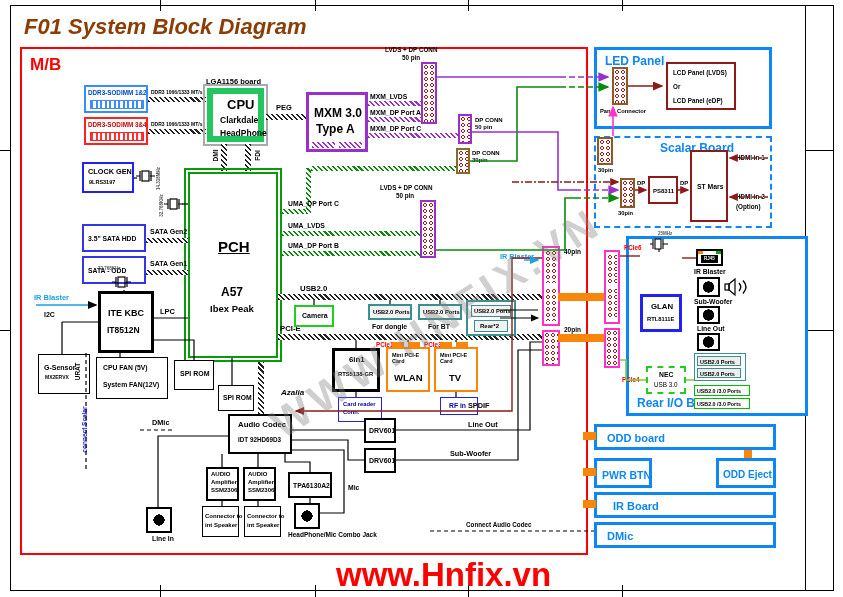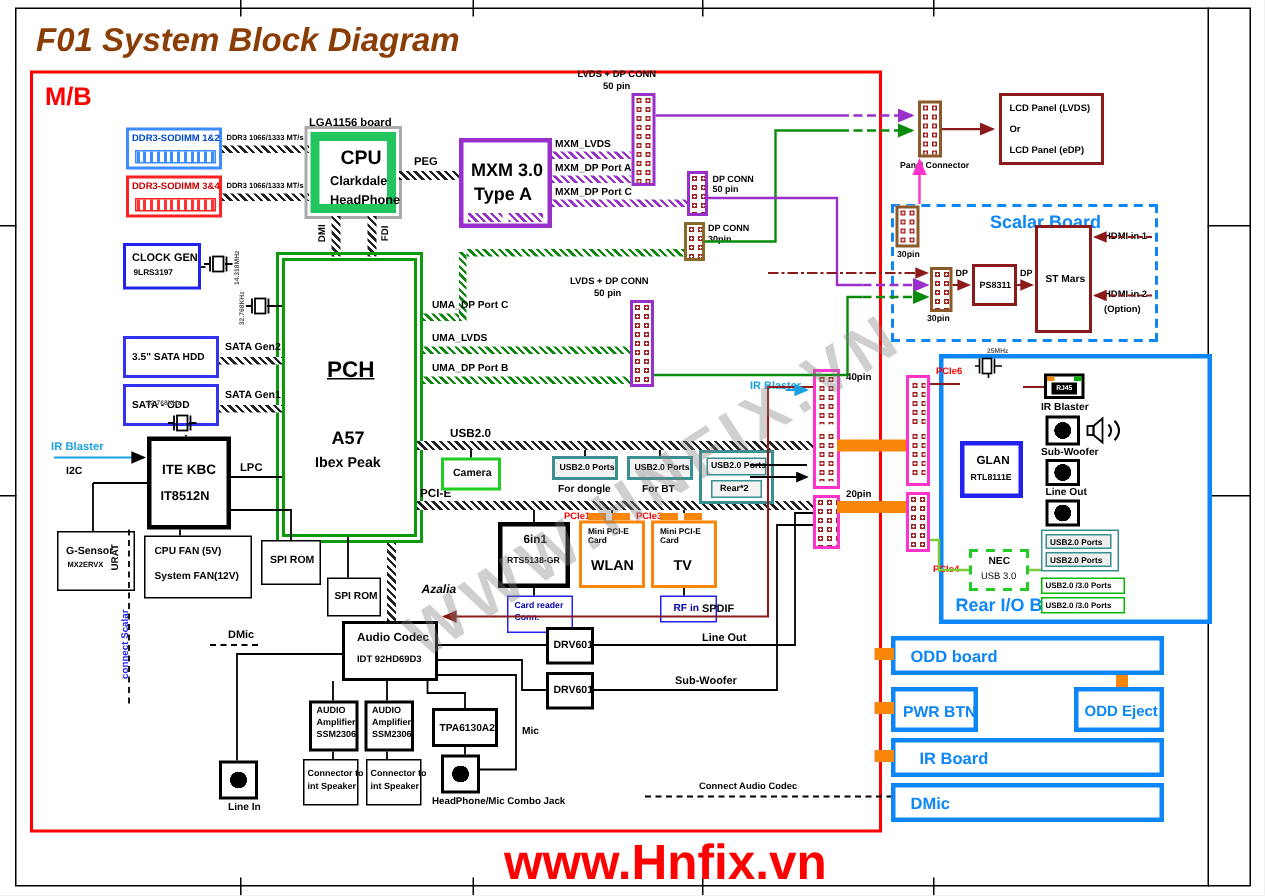--- a/index.html
+++ b/index.html
@@ -267,20 +267,23 @@
     <div class="t" style="left:3px;top:7px;font-size:7px;">DRV601</div>
   </div>
   <div class="b" style="left:364px;top:448px;width:32px;height:25px;border:2.5px solid #000;">
     <div class="t" style="left:3px;top:7px;font-size:7px;">DRV601</div>
   </div>
   <div class="t" style="left:468px;top:402px;font-size:7.3px;">SPDIF</div>
   <div class="t" style="left:468px;top:421px;font-size:7.3px;">Line Out</div>
   <div class="t" style="left:450px;top:450px;font-size:7.3px;">Sub-Woofer</div>
   <div class="t" style="left:466px;top:521px;font-size:6.3px;">Connect Audio Codec</div>
 
+  <div class="b blue-board" style="left:594px;top:47px;width:178px;height:82px;">
+    <div class="t blue-label" style="left:8px;top:5px;font-size:12px;">LED Panel</div>
+  </div>
   <div class="b dots" style="left:612px;top:67px;width:16px;height:38px;border:2px solid #8a5a2a;"></div>
   <div class="t" style="left:600px;top:108px;font-size:5.8px;">Panel Connector</div>
   <div class="b" style="left:666px;top:62px;width:70px;height:48px;border:2px solid #8b1a1a;">
     <div class="t" style="left:5px;top:5px;font-size:6.3px;">LCD Panel (LVDS)</div>
     <div class="t" style="left:5px;top:19px;font-size:6.3px;">Or</div>
     <div class="t" style="left:5px;top:33px;font-size:6.3px;">LCD Panel (eDP)</div>
   </div>
 
   <div class="b" style="left:594px;top:136px;width:178px;height:92px;border:2px dashed #0d86f7;background:transparent;">
     <div class="t blue-label" style="left:64px;top:4px;font-size:12px;">Scalar Board</div>

